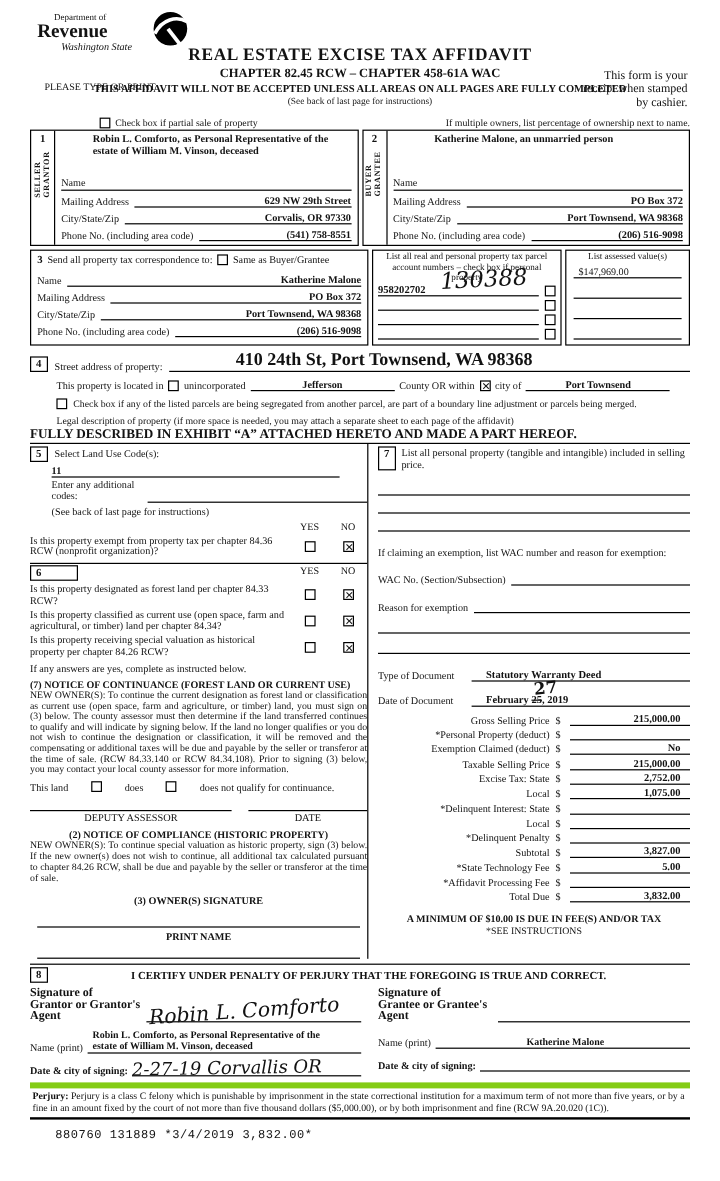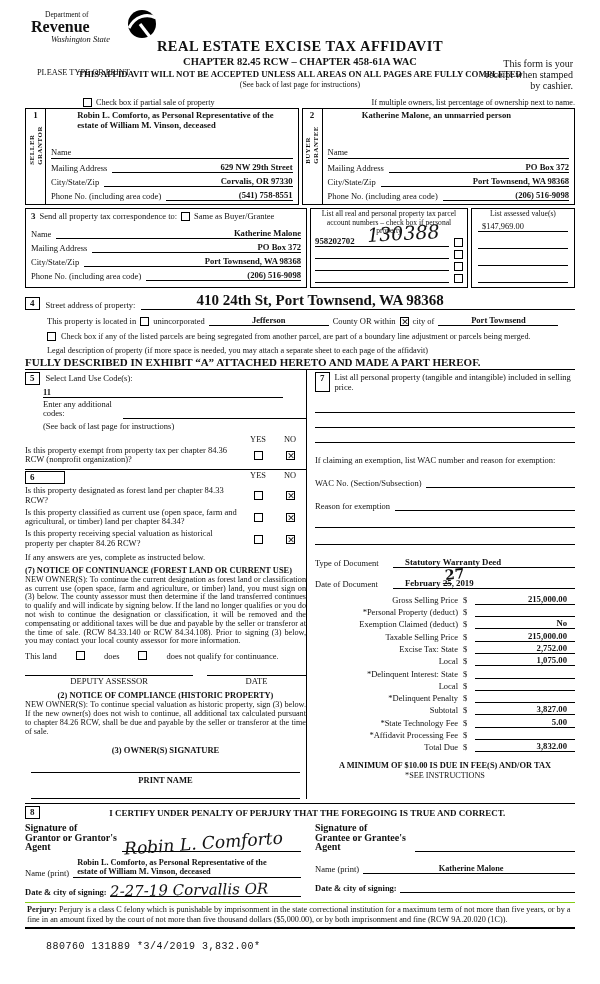--- a/index.html
+++ b/index.html
@@ -141,21 +141,21 @@
   .hw-sig { position:absolute; left:2px; bottom:-2px; font-size:17px; transform:rotate(-4deg); white-space:nowrap; }
   .nprow { display:flex; align-items:flex-end; margin-top:6px; }
   .nprow .lbl { white-space:nowrap; padding-right:4px; }
   .npval { flex:1; border-bottom:1px solid #000; font-weight:bold; font-size:8.3px; line-height:9.5px; padding-left:4px; }
   .npval.center { text-align:center; }
   .dcrow { display:flex; align-items:flex-end; margin-top:4px; }
   .dcrow .lbl { white-space:nowrap; padding-right:3px;font-weight:bold; }
   .dcfield { flex:1; border-bottom:1px solid #000; position:relative; height:15px; }
   .hw-date { position:absolute; left:0; bottom:-3px; font-size:15px; white-space:nowrap; transform:rotate(-1deg); }
 
-  .perjury { border-top:1px solid #84cc16; border-bottom:2px solid #000; margin-top:5px; padding:2px 2px 3px 2px; font-size:8.2px; line-height:9.6px; }
+  .perjury { border-top:5px solid #84cc16; border-bottom:2px solid #000; margin-top:5px; padding:2px 2px 3px 2px; font-size:8.2px; line-height:9.6px; }
 
   .stamp { position:absolute; left:46px; top:941px; font-family:"Liberation Mono", monospace; font-size:10px; letter-spacing:0.5px; }
 </style>
 </head>
 <body>
 
 <div class="page">
 
   <div class="header">
     <div class="logo">

